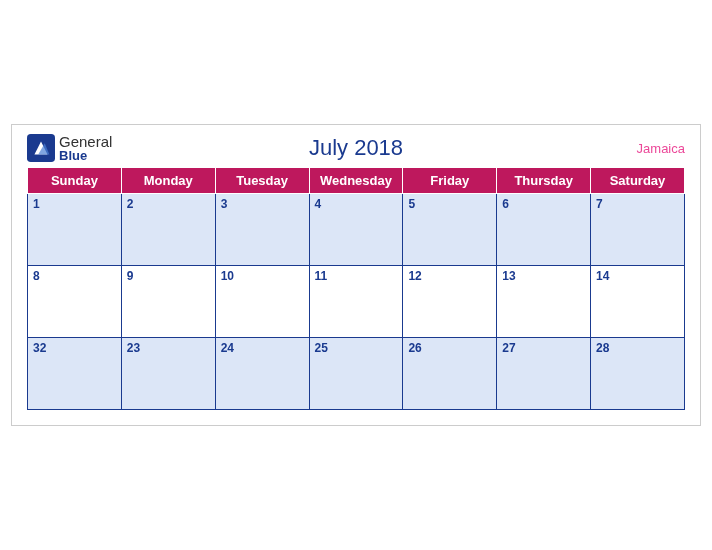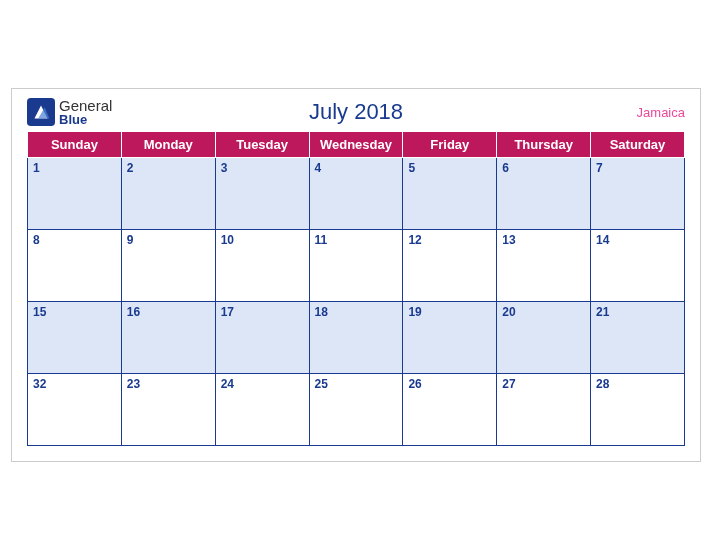--- a/index.html
+++ b/index.html
@@ -143,29 +143,20 @@
         <tr>
           <td><span class="day-num">8</span></td>
           <td><span class="day-num">9</span></td>
           <td><span class="day-num">10</span></td>
           <td><span class="day-num">11</span></td>
           <td><span class="day-num">12</span></td>
           <td><span class="day-num">13</span></td>
           <td><span class="day-num">14</span></td>
         </tr>
         <tr>
-          <td><span class="day-num">15</span></td>
-          <td><span class="day-num">16</span></td>
-          <td><span class="day-num">17</span></td>
-          <td><span class="day-num">18</span></td>
-          <td><span class="day-num">19</span></td>
-          <td><span class="day-num">20</span></td>
-          <td><span class="day-num">21</span></td>
-        </tr>
-        <tr>
           <td><span class="day-num">32</span></td>
           <td><span class="day-num">23</span></td>
           <td><span class="day-num">24</span></td>
           <td><span class="day-num">25</span></td>
           <td><span class="day-num">26</span></td>
           <td><span class="day-num">27</span></td>
           <td><span class="day-num">28</span></td>
         </tr>
       </tbody>
   </table>

